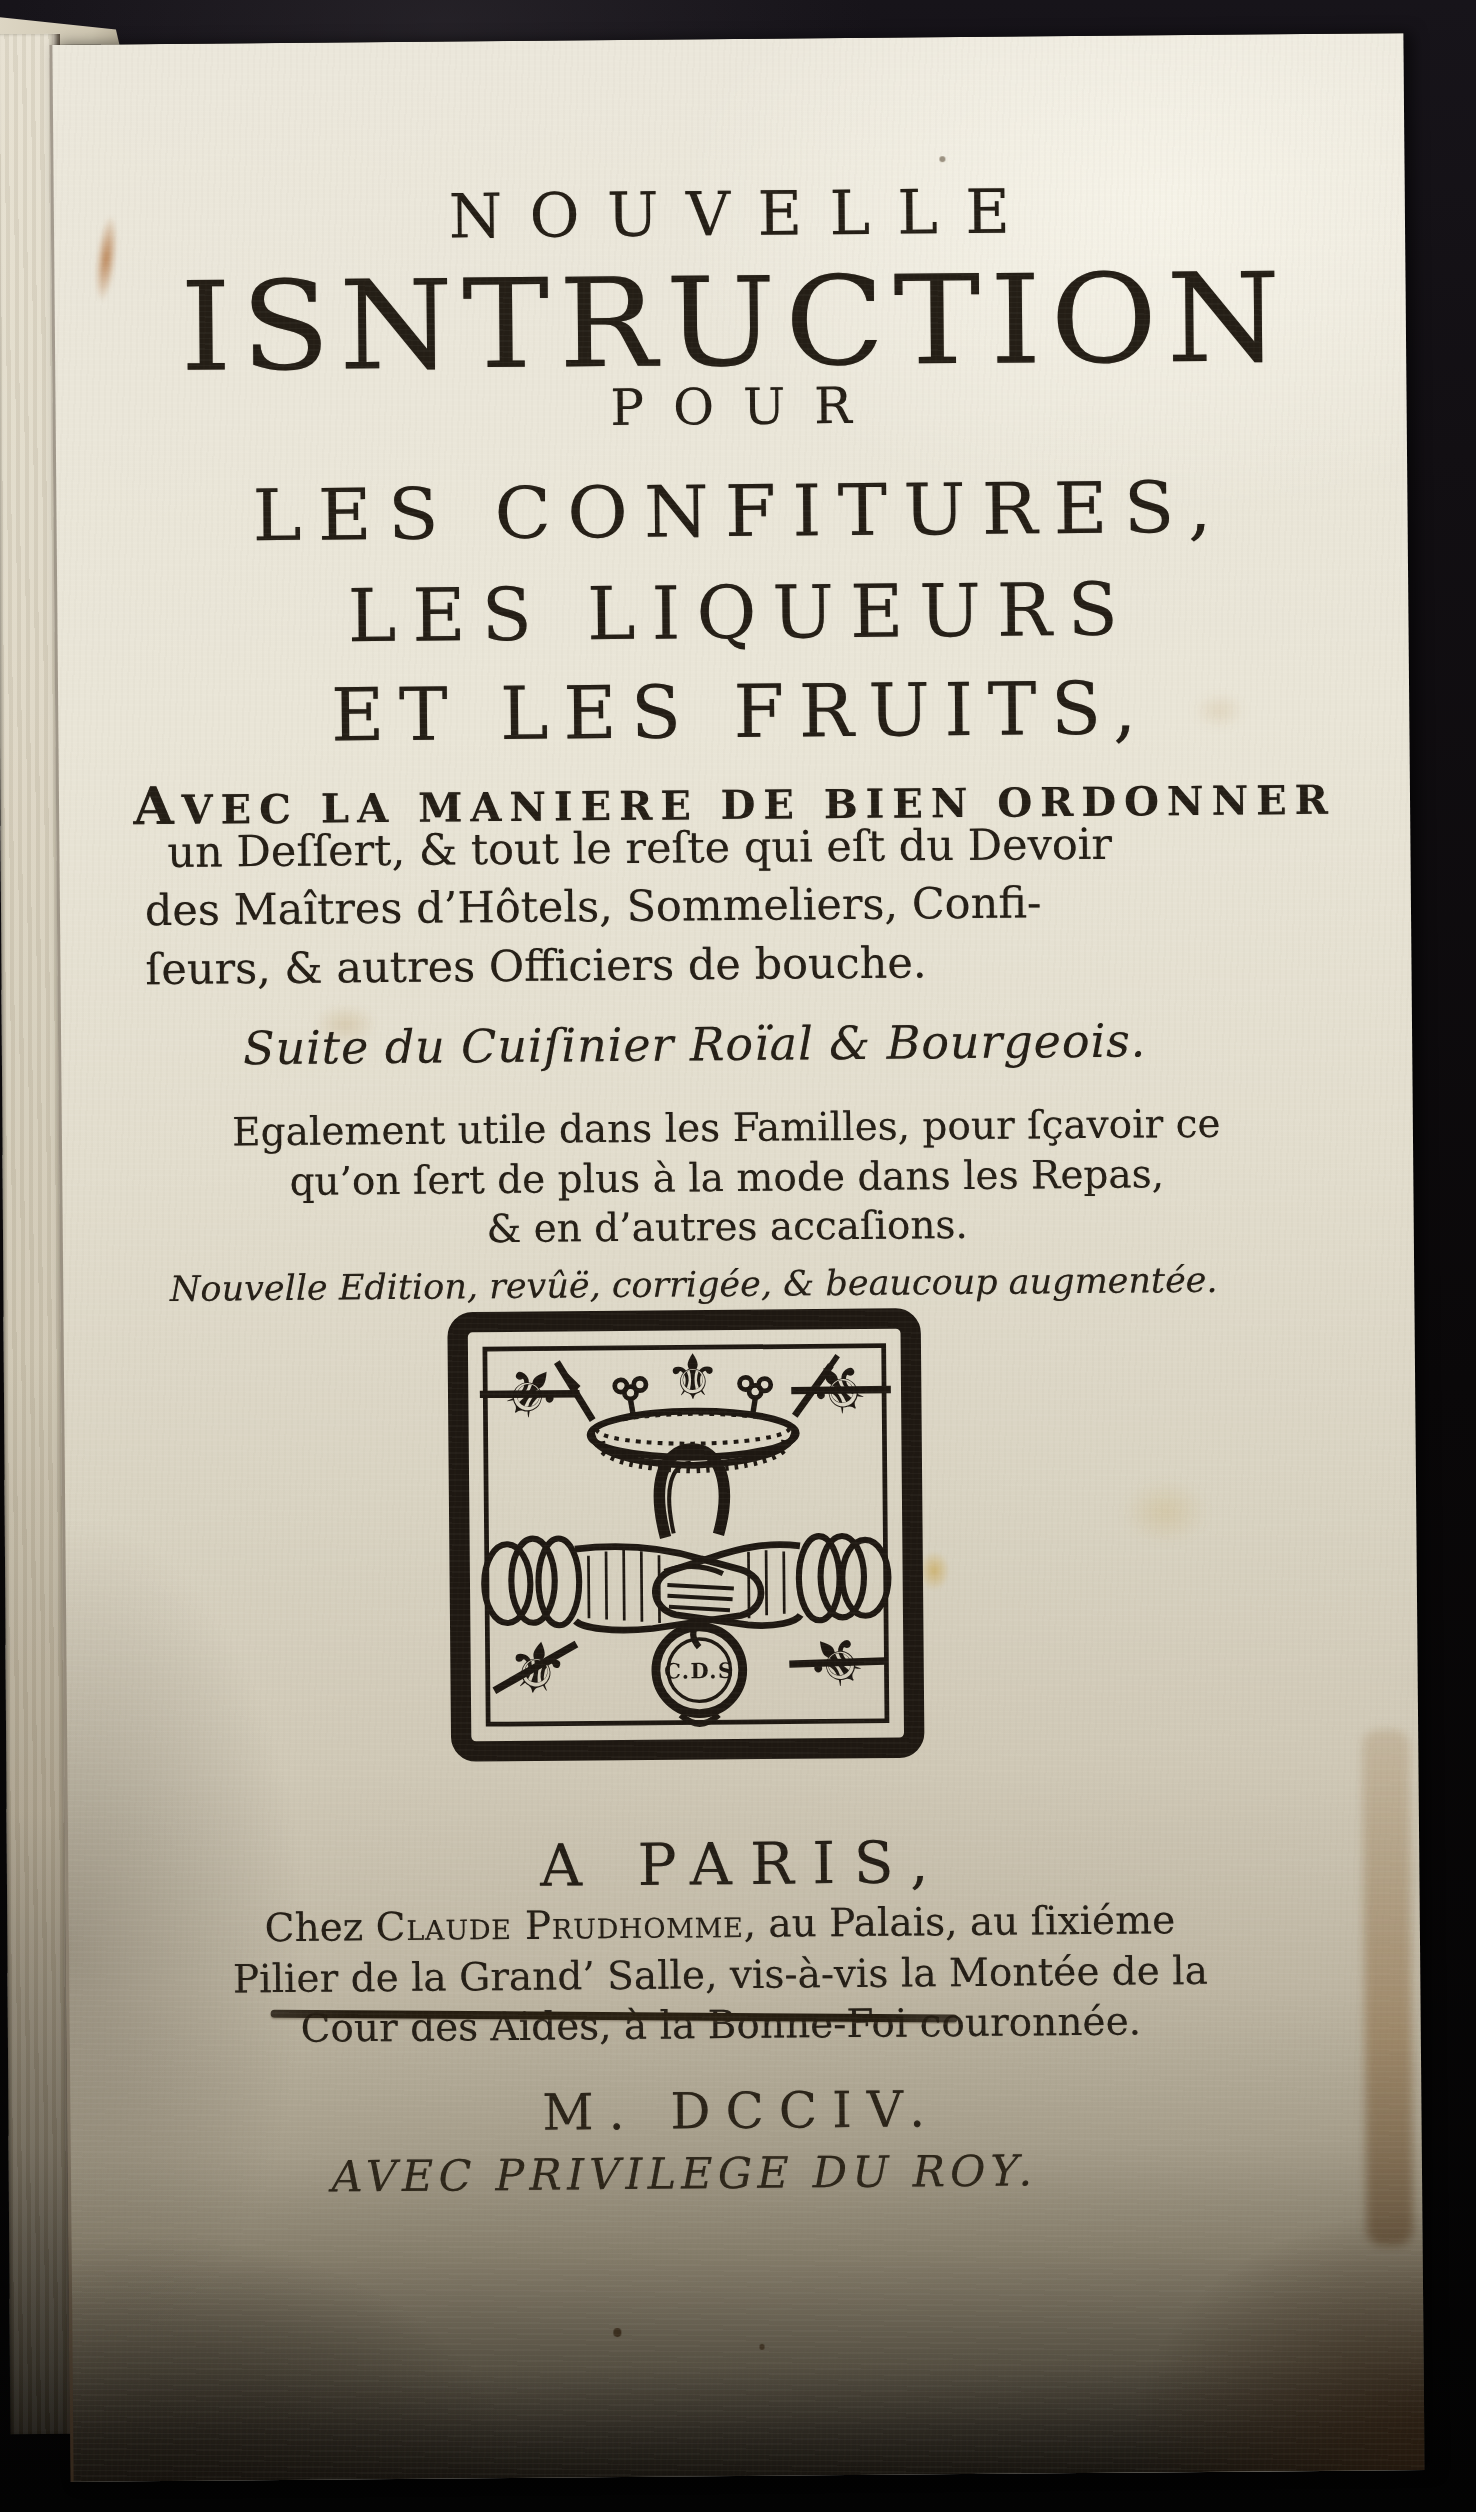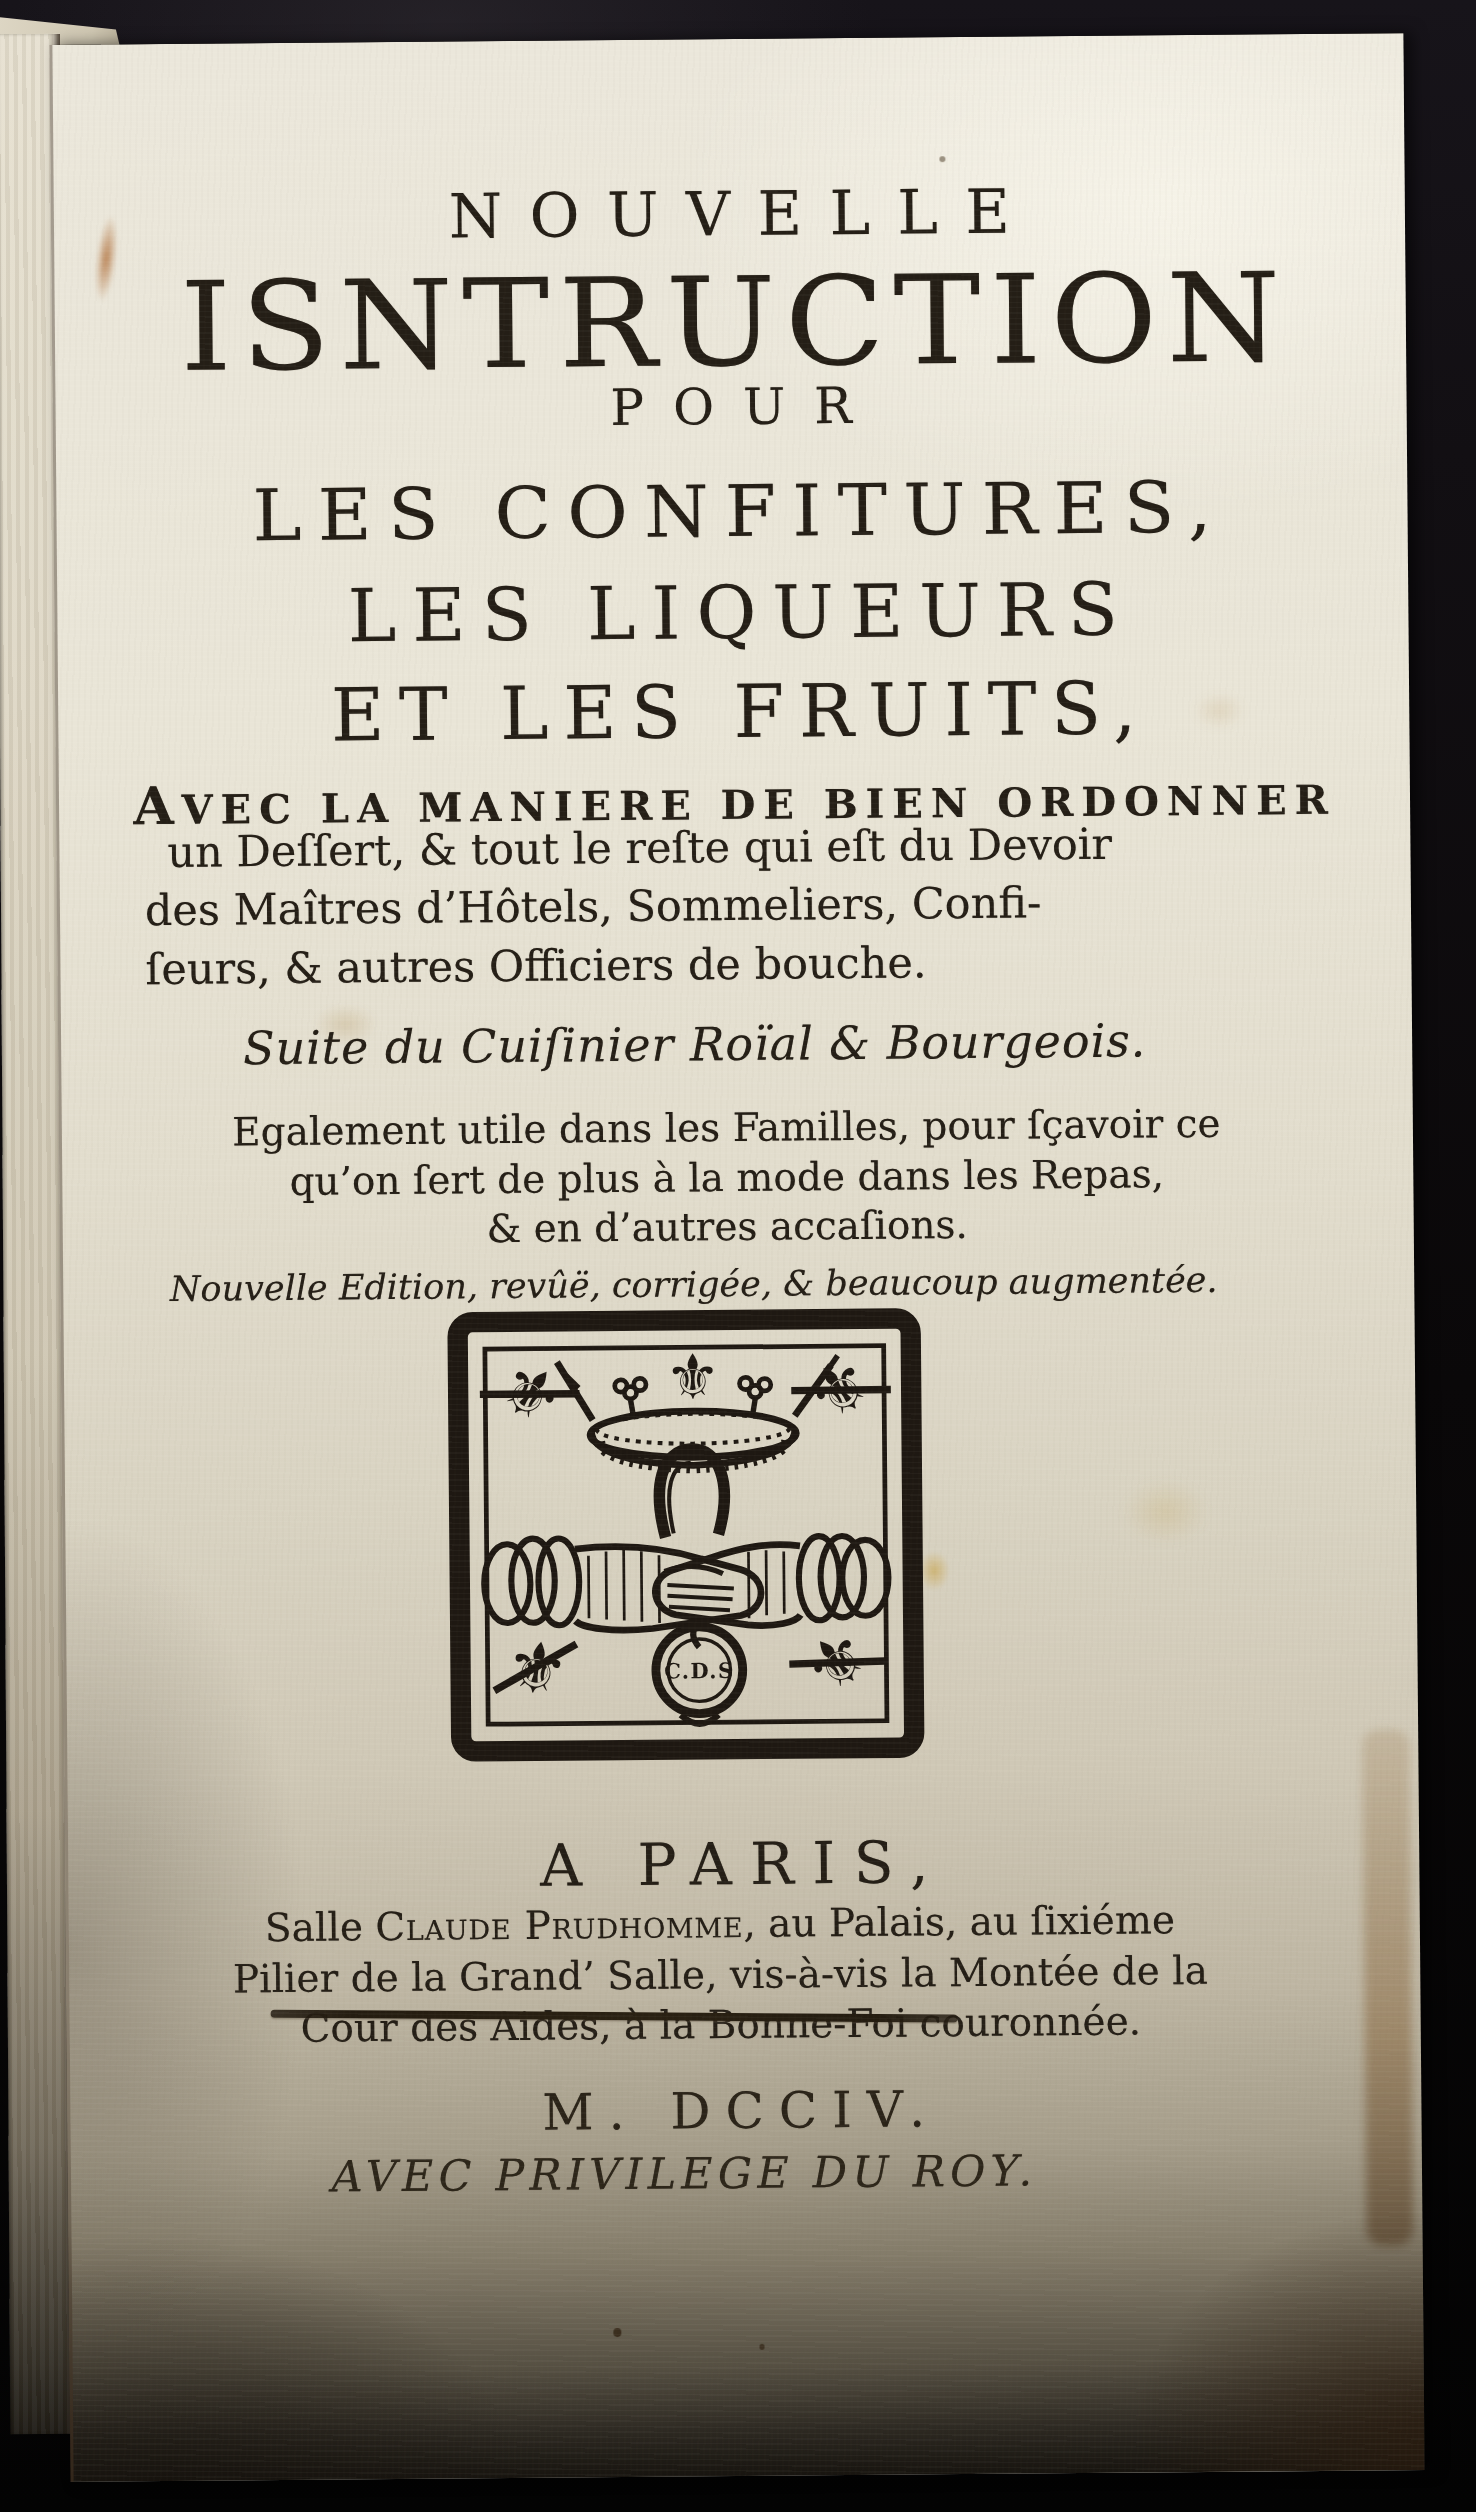--- a/index.html
+++ b/index.html
@@ -204,21 +204,21 @@
           <text x="368" y="544" font-size="31" letter-spacing="2" text-anchor="middle" font-family="DejaVu Serif" font-weight="bold">C.D.S</text>
           <path class="ink" d="M340,598 q28,26 56,0" stroke-width="9"></path>
         </g>
       </svg>
     </div>
 
     <div class="blk t-paris">A PARIS,</div>
 
     <div class="blk imprint">
       <div>
-        <span>Salle </span><span class="smallcaps">Claude Prudhomme</span><span>, au Palais, au ſixiéme</span>
+        <span>Chez </span><span class="smallcaps">Claude Prudhomme</span><span>, au Palais, au ſixiéme</span>
       </div>
       <div>Pilier de la Grand’ Salle, vis-à-vis la Montée de la</div>
       <div>Cour des Aides, à la Bonne-Foi couronnée.</div>
     </div>
 
     <div class="rule"></div>
 
     <div class="blk t-date">M. DCCIV.</div>
     <div class="blk t-priv">AVEC PRIVILEGE DU ROY.</div>
 

